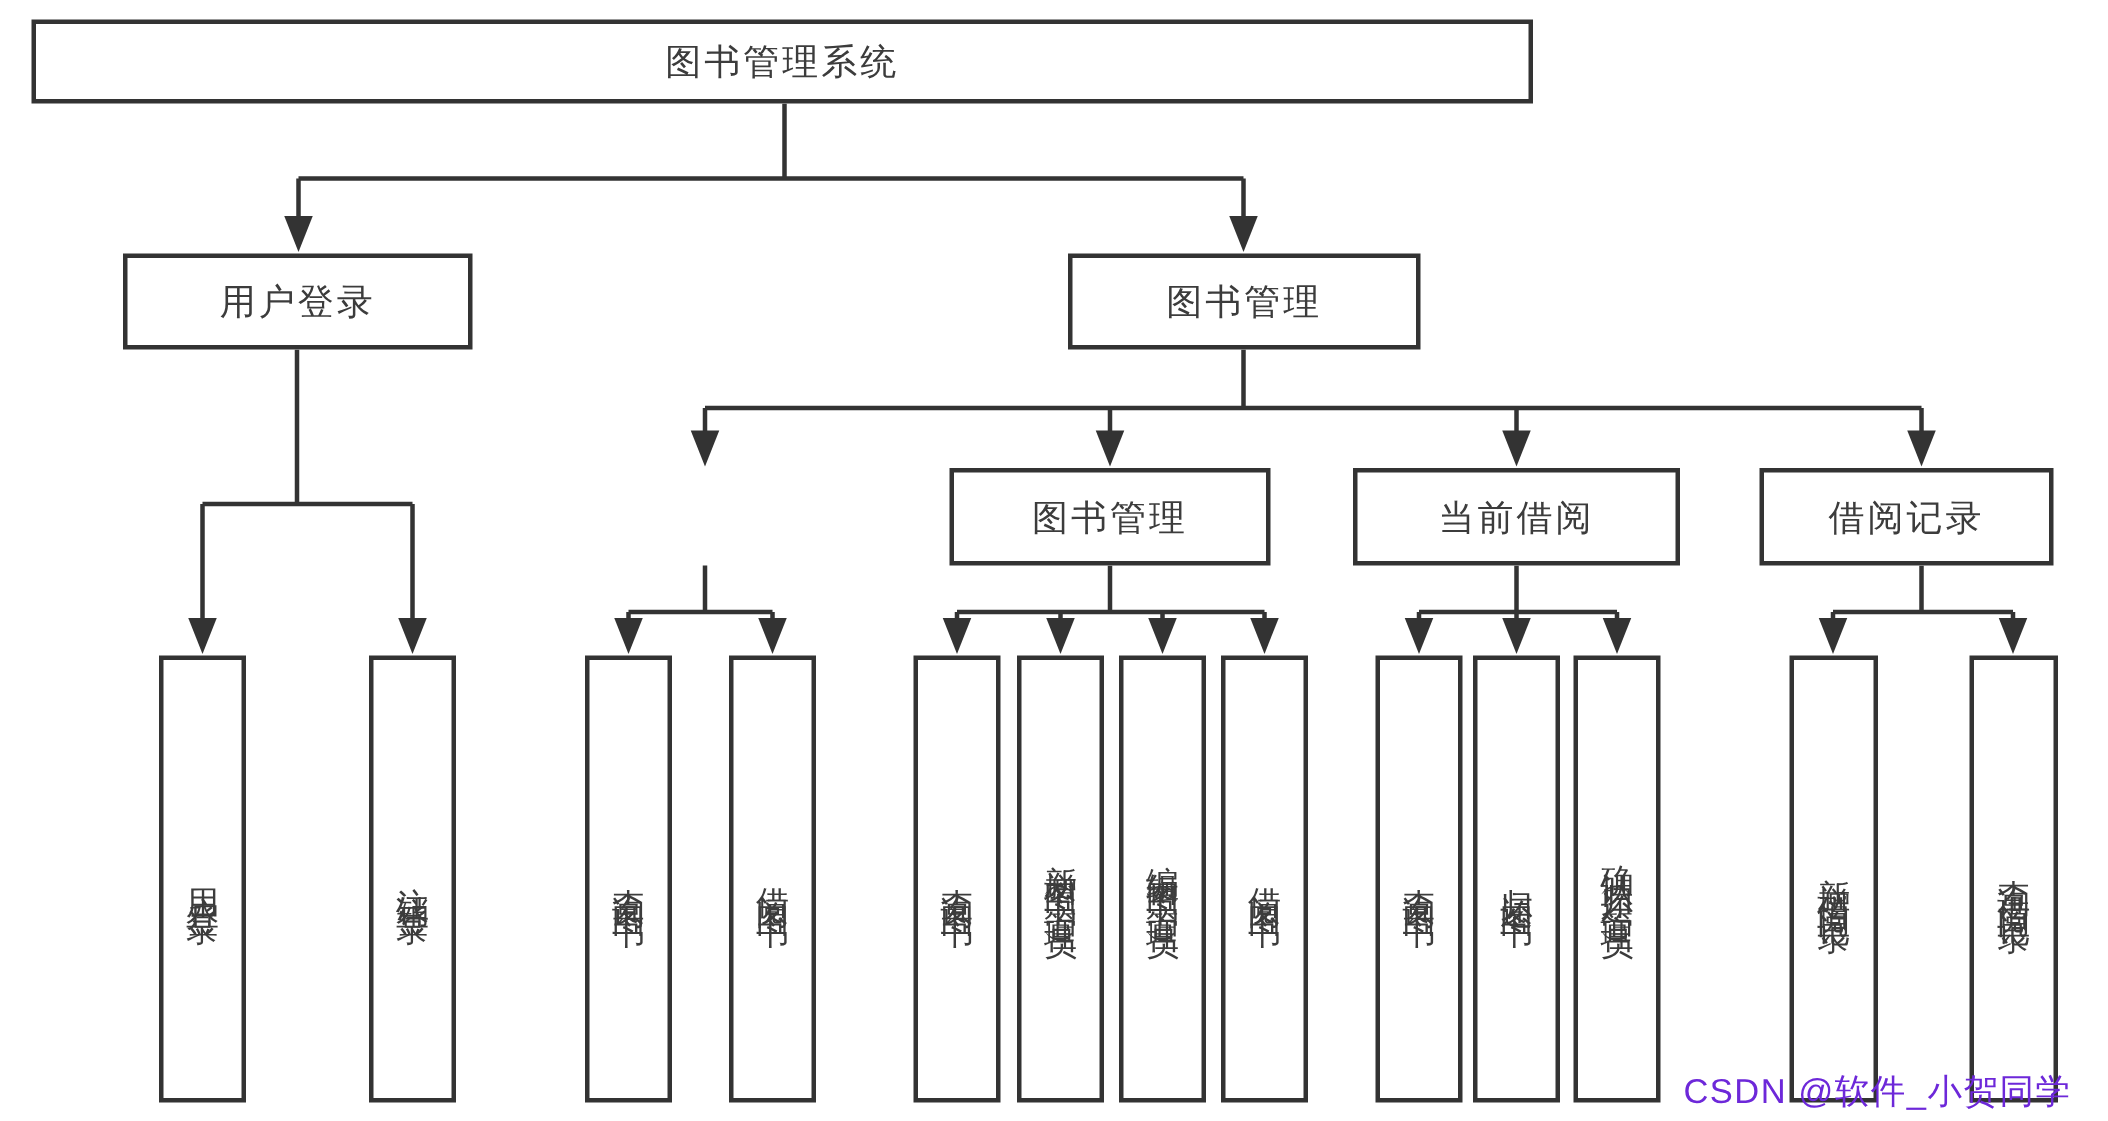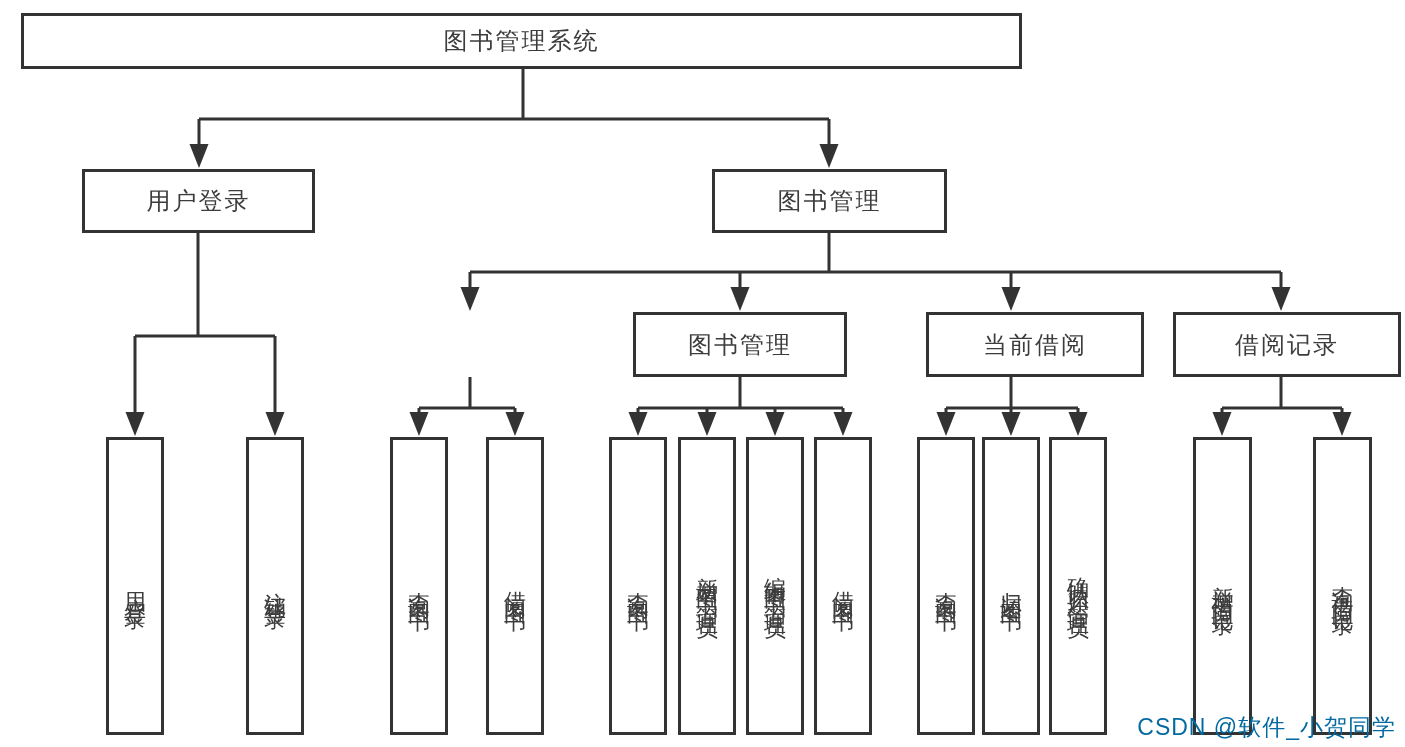--- a/index.html
+++ b/index.html
@@ -34,24 +34,24 @@
   }
   .vbox {
     writing-mode: vertical-rl;
     text-orientation: mixed;
     font-size: 22px;
     letter-spacing: 6px;
     line-height: 1;
   }
   .watermark {
     position: absolute;
-    right: 9px;
+    right: 24px;
     bottom: 4px;
     font-size: 23px;
-    color: #0369a1;
+    color: #6d28d9;
     letter-spacing: 1px;
     z-index: 5;
     white-space: nowrap;
   }
 </style>
 </head>
 <body>
 
 <div id="stage">
 
@@ -94,22 +94,22 @@
       <polygon points="1342,436 1332.5,412 1351.5,412"></polygon>
     </g>
   </svg>
 
   <div class="box hbox" style="left:21px; top:13px; width:1001px; height:56px;">图书管理系统</div>
 
   <div class="box hbox" style="left:82px; top:169px; width:233px; height:64px;">用户登录</div>
   <div class="box hbox" style="left:712px; top:169px; width:235px; height:64px;text-align:right;">图书管理</div>
 
   <div class="box hbox" style="left:633px; top:312px; width:214px; height:65px;">图书管理</div>
-  <div class="box hbox" style="left:902px; top:312px; width:218px; height:65px;margin-left:24px;">当前借阅</div>
-  <div class="box hbox" style="left:1173px; top:312px; width:228px; height:65px;">借阅记录</div>
+  <div class="box hbox" style="left:902px; top:312px; width:218px; height:65px;">当前借阅</div>
+  <div class="box hbox" style="left:1173px; top:312px; width:196px; height:65px;">借阅记录</div>
 
   <div class="box vbox" style="left:106px; top:437px; width:58px; height:298px;">用户登录</div>
   <div class="box vbox" style="left:246px; top:437px; width:58px; height:298px;">注销登录</div>
 
   <div class="box vbox" style="left:390px; top:437px; width:58px; height:298px;">查询图书</div>
   <div class="box vbox" style="left:486px; top:437px; width:58px; height:298px;">借阅图书</div>
 
   <div class="box vbox" style="left:609px; top:437px; width:58px; height:298px;">查询图书</div>
   <div class="box vbox" style="left:678px; top:437px; width:58px; height:298px;">新增图书（管理员）</div>
   <div class="box vbox" style="left:746px; top:437px; width:58px; height:298px;">编辑图书（管理员）</div>

